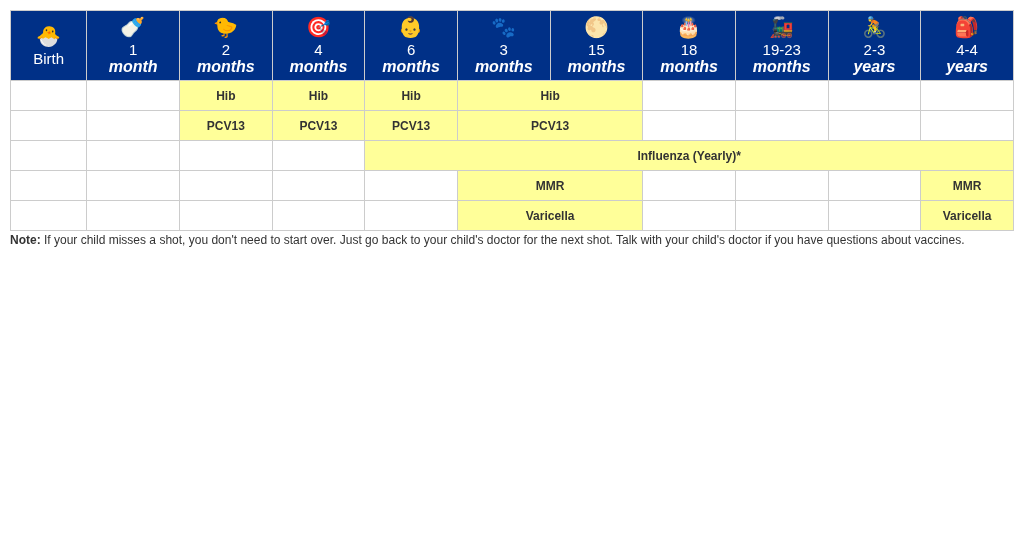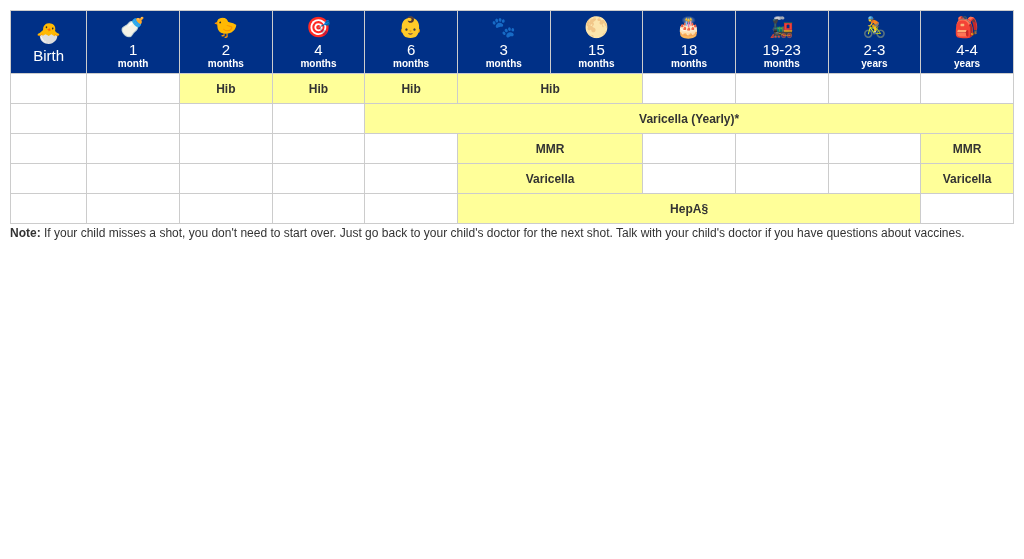--- a/index.html
+++ b/index.html
@@ -34,22 +34,23 @@
       min-width: 70px;
     }
 
     .header-cell .age-num {
       font-size: 15px;
       font-weight: normal;
       display: block;
     }
 
     .header-cell .age-unit {
-      font-size: 10px;
+      font-size: 16px;
       display: block;
+      font-style: italic;
     }
 
     .header-icon {
       font-size: 20px;
       display: block;
       margin-bottom: 2px;
     }
 
     .birth-cell {
       background-color: #003087;
@@ -166,28 +167,40 @@
       <td class="full-yellow">Hib</td>
       <td class="full-yellow">Hib</td>
       <td class="full-yellow">Hib</td>
       <td class="full-yellow" colspan="2">Hib</td>
       <td></td>
       <td></td>
       <td></td>
       <td></td>
     </tr>
 
-
-
-    <tr class="vaccine-row">
-      <td></td>
-      <td></td>
-      <td></td>
-      <td></td>
-      <td class="full-yellow" colspan="7">Varicella (Yearly)*</td>
+    <tr class="vaccine-row">
+      <td></td>
+      <td></td>
+      <td class="full-yellow">PCV13</td>
+      <td class="full-yellow">PCV13</td>
+      <td class="full-yellow">PCV13</td>
+      <td class="full-yellow" colspan="2">PCV13</td>
+      <td></td>
+      <td></td>
+      <td></td>
+      <td></td>
+    </tr>
+
+
+    <tr class="vaccine-row">
+      <td></td>
+      <td></td>
+      <td></td>
+      <td></td>
+      <td class="full-yellow" colspan="7">Influenza (Yearly)*</td>
     </tr>
 
     <tr class="vaccine-row">
       <td></td>
       <td></td>
       <td></td>
       <td></td>
       <td></td>
       <td class="full-yellow" colspan="2">MMR</td>
       <td></td>
@@ -202,28 +215,19 @@
       <td></td>
       <td></td>
       <td></td>
       <td class="full-yellow" colspan="2">Varicella</td>
       <td></td>
       <td></td>
       <td></td>
       <td class="full-yellow">Varicella</td>
     </tr>
 
-    <tr class="vaccine-row">
-      <td></td>
-      <td></td>
-      <td></td>
-      <td></td>
-      <td></td>
-      <td class="full-yellow" colspan="5">HepA§</td>
-      <td></td>
-    </tr>
 
   </tbody>
 </table>
 
 <div class="note-section">
   <strong>Note:</strong><span> If your child misses a shot, you don't need to start over. Just go back to your child's doctor for the next shot. Talk with your child's doctor if you have questions about vaccines.</span>
 </div>
 
 </body></html>

